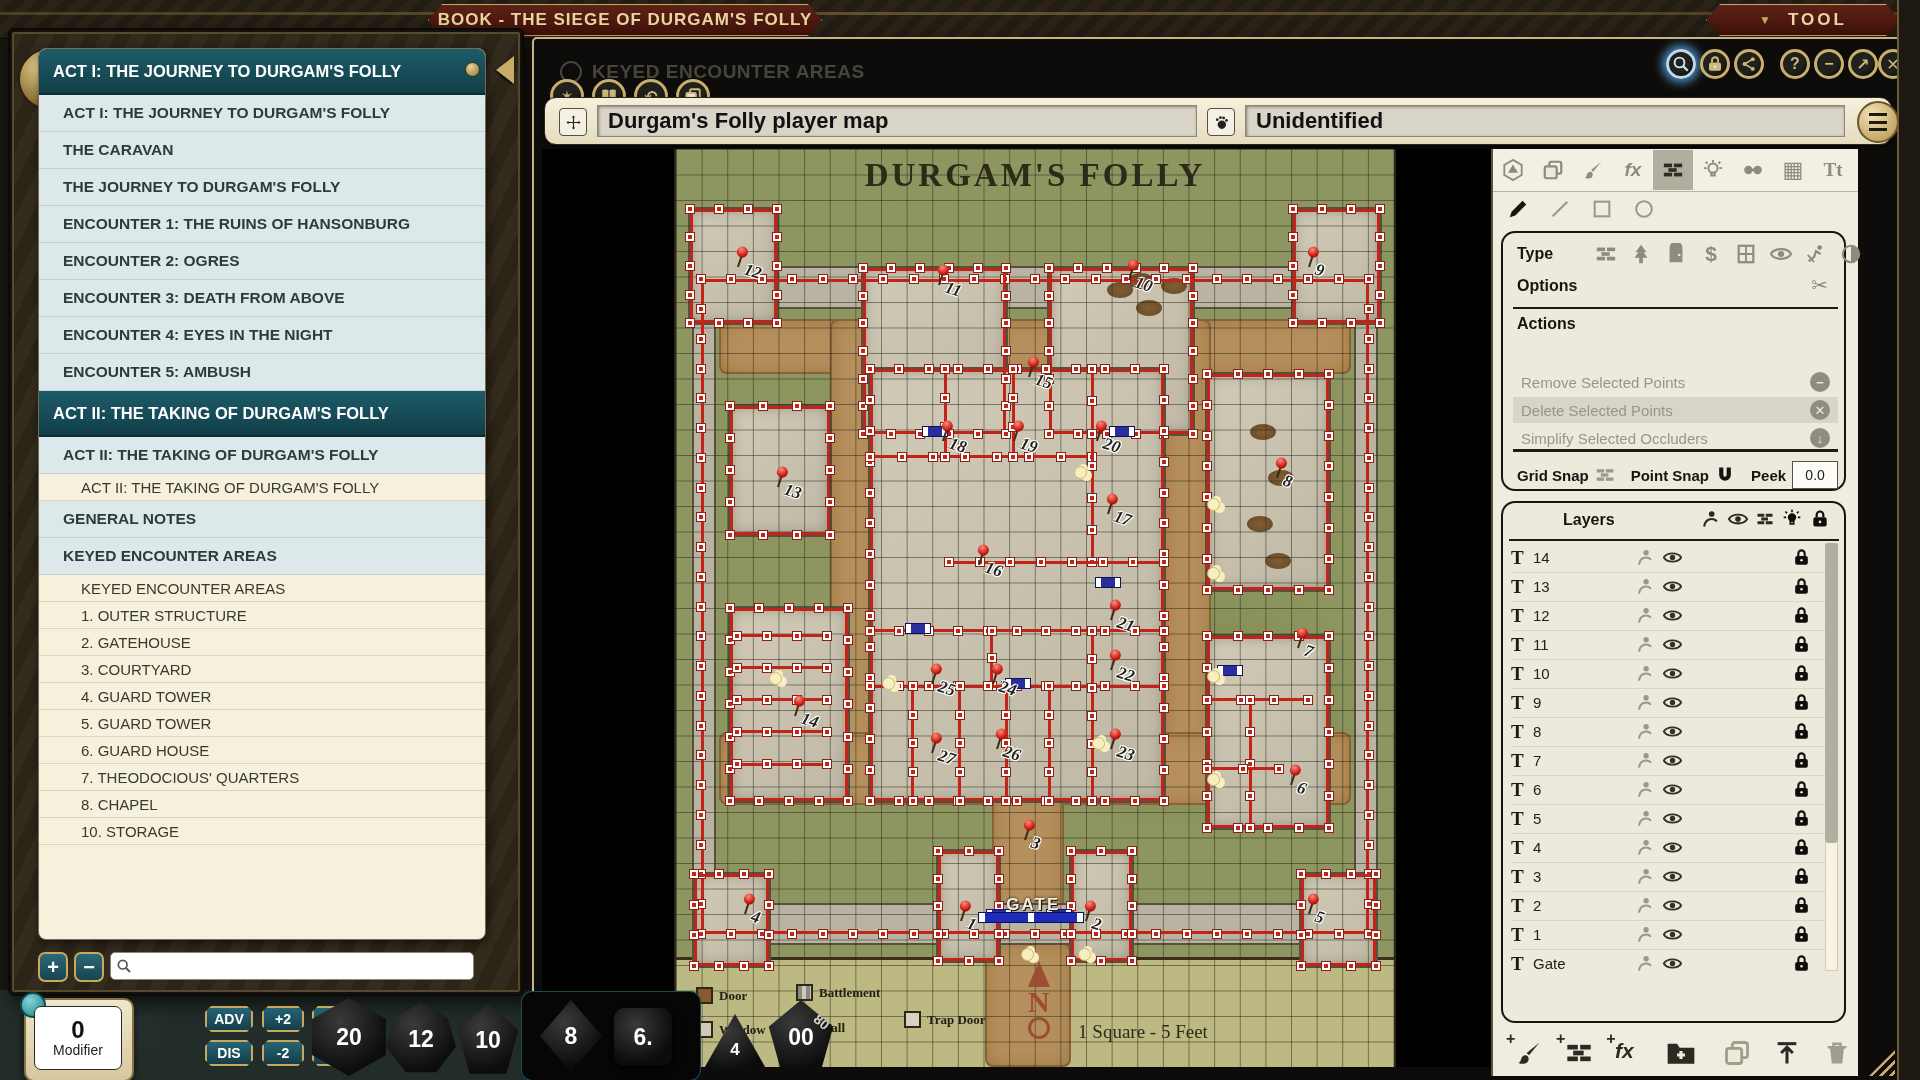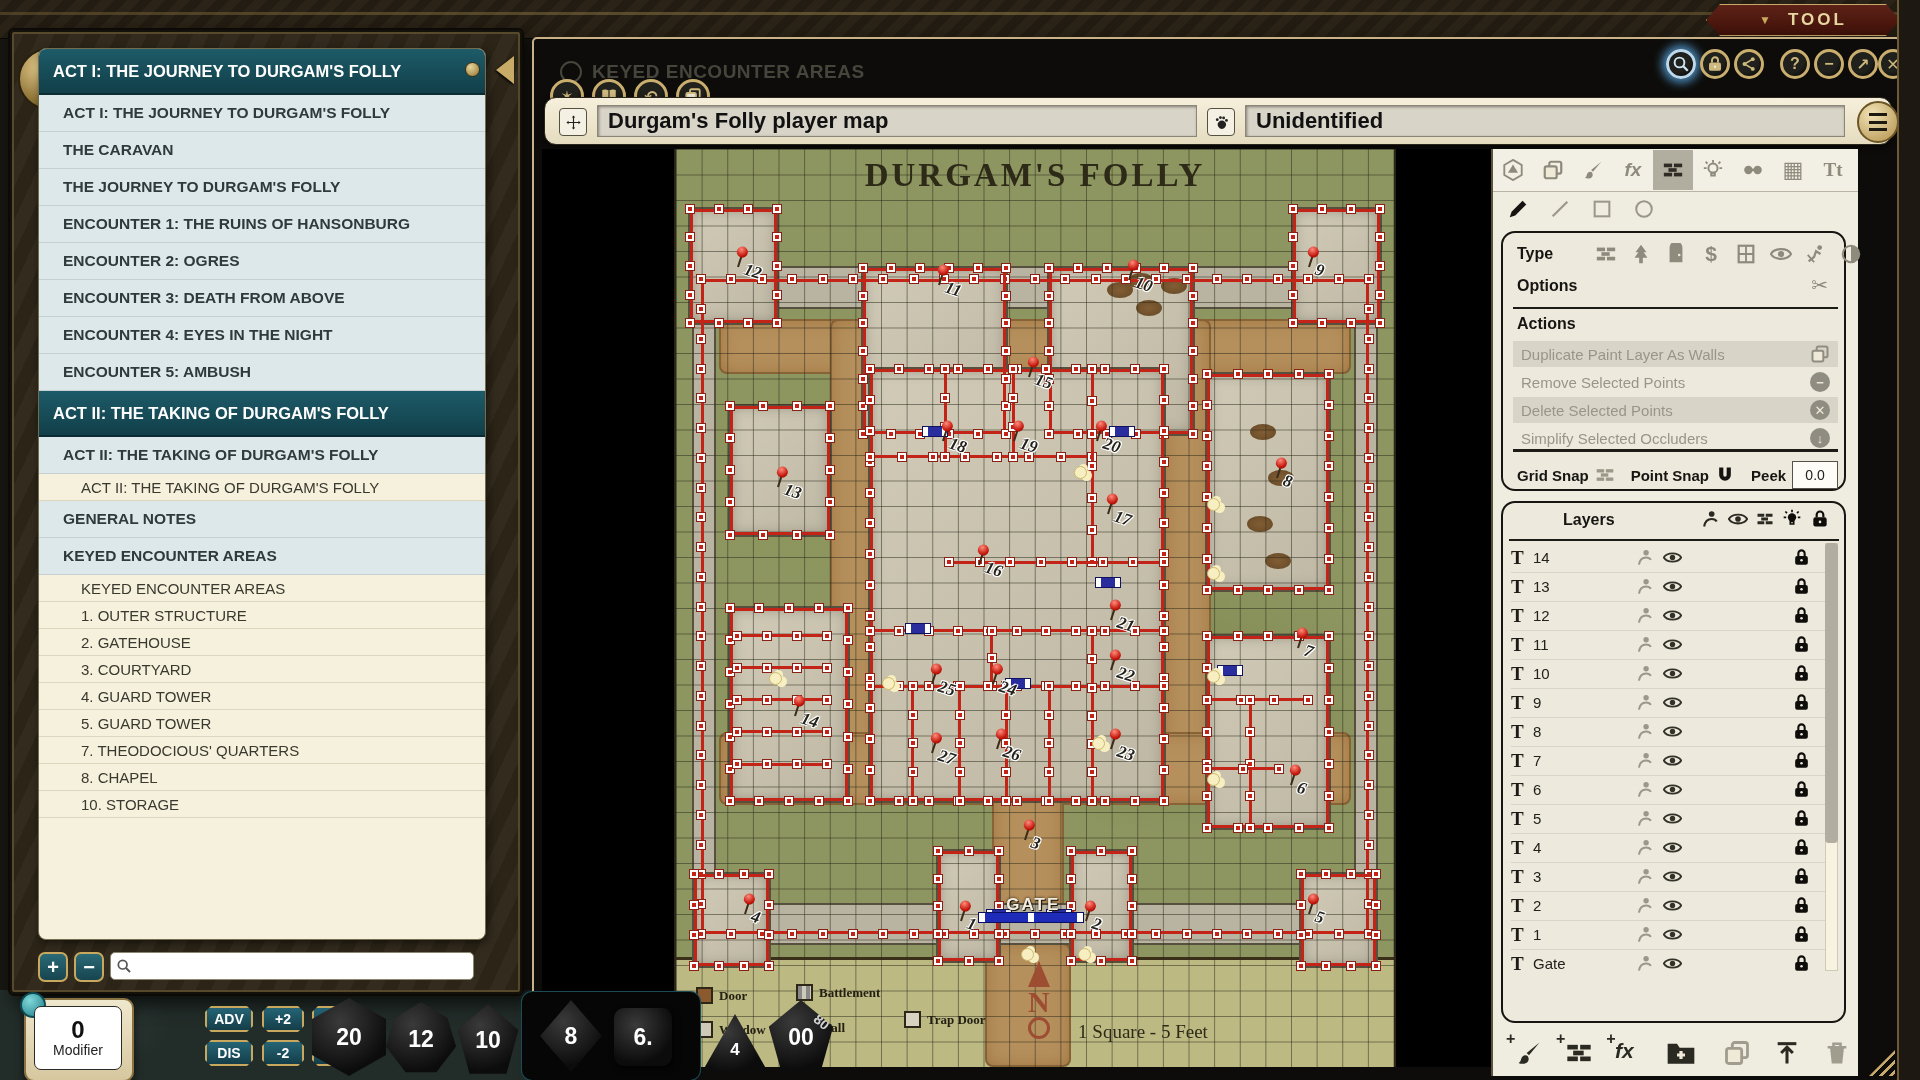--- a/index.html
+++ b/index.html
@@ -142,20 +142,23 @@
 </style>
 </head>
 <body>
 
 <div id="screen">
   <div id="topbar">
       <div class="trim"></div>
     </div>
   <div id="bottomdesk"></div>
 
+  <div class="banner" style="left:428px;top:4px;width:392px;">
+    <span>BOOK - THE SIEGE OF DURGAM'S FOLLY</span>
+  </div>
   <div class="banner" style="left:1706px;top:4px;width:192px;letter-spacing:3px;">
     <span style="color:#c8a85e;margin-right:14px;font-size:12px;">▼</span>
     <span>TOOL</span>
   </div>
 
   <div id="bookwin">
     <div id="medallion">✶</div>
     <div id="toc">
         <div class="trow trow-h">ACT I: THE JOURNEY TO DURGAM'S FOLLY</div>
         <div class="trow trow-a">ACT I: THE JOURNEY TO DURGAM'S FOLLY</div>
@@ -170,20 +173,21 @@
         <div class="trow trow-a">ACT II: THE TAKING OF DURGAM'S FOLLY</div>
         <div class="trow trow-s">ACT II: THE TAKING OF DURGAM'S FOLLY</div>
         <div class="trow trow-a">GENERAL NOTES</div>
         <div class="trow trow-a">KEYED ENCOUNTER AREAS</div>
         <div class="trow trow-s">KEYED ENCOUNTER AREAS</div>
         <div class="trow trow-s">1. OUTER STRUCTURE</div>
         <div class="trow trow-s">2. GATEHOUSE</div>
         <div class="trow trow-s">3. COURTYARD</div>
         <div class="trow trow-s">4. GUARD TOWER</div>
         <div class="trow trow-s">5. GUARD TOWER</div>
+        <div class="trow trow-s">6. GUARD HOUSE</div>
         <div class="trow trow-s">7. THEODOCIOUS' QUARTERS</div>
         <div class="trow trow-s">8. CHAPEL</div>
         <div class="trow trow-s">10. STORAGE</div>
       </div>
     <div id="tocscrollknob"></div>
     <div id="sidechev"></div>
     <div class="sqbtn" style="left:28px;top:922px;">+</div>
     <div class="sqbtn" style="left:64px;top:922px;">−</div>
     <div id="booksearch">
         <span class="i"><svg viewBox="0 0 24 24">
@@ -1112,27 +1116,20 @@
                   <rect x="13" y="15" width="9" height="4"></rect>
                 </g>
               </svg></span>
           <span class="plabel" style="font-size:15px;margin-left:10px;">Point Snap</span>
           <span class="i" style="width:20px;height:20px;color:#151410;display:inline-block;"><svg viewBox="0 0 24 24">
                 <path d="M5 3h5v9a2 2 0 004 0V3h5v9a7 7 0 01-14 0z" fill="currentColor"></path>
               </svg></span>
           <span class="plabel" style="font-size:15px;margin-left:10px;">Peek</span>
           <span class="peekbox" style="position:static;">0.0</span>
         </div>
-      <div class="actrow hl" style="top: 108px; position: absolute;">
-            <span>Duplicate Paint Layer As Walls</span>
-            <span class="i" style="width: 20px; height: 20px; color: rgb(143, 141, 130);"><svg viewBox="0 0 24 24">
-                <rect x="8" y="3" width="13" height="13" rx="2" fill="none" stroke="currentColor" stroke-width="2.4"></rect>
-                <rect x="3" y="8" width="13" height="13" rx="2" fill="#efead8" stroke="currentColor" stroke-width="2.4"></rect>
-              </svg></span>
-          </div>
           <div class="actrow" style="top: 136px; position: absolute;">
             <span>Remove Selected Points</span>
             <span class="cicon">−</span>
           </div>
           <div class="actrow hl" style="top: 164px; position: absolute;">
             <span>Delete Selected Points</span>
             <span class="cicon">✕</span>
           </div>
           <div class="actrow" style="top: 192px; position: absolute;">
             <span>Simplify Selected Occluders</span>

